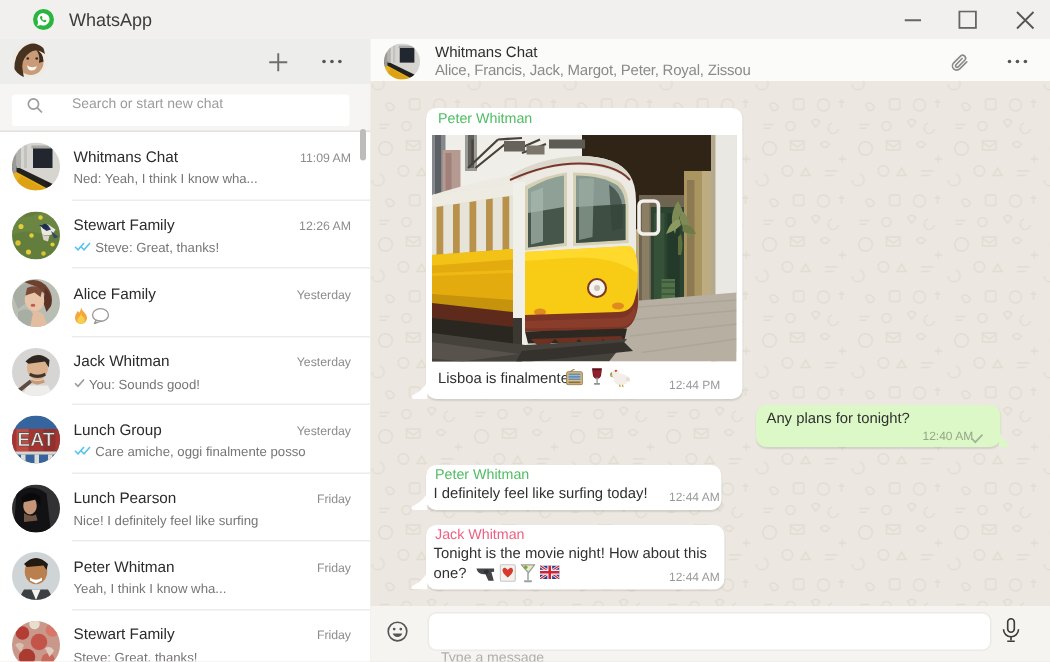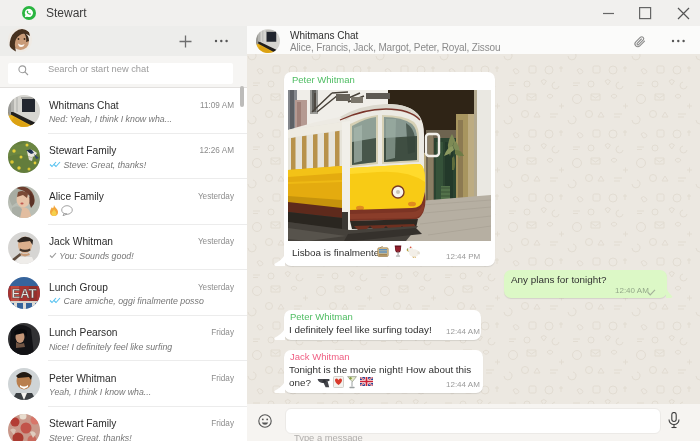--- a/index.html
+++ b/index.html
@@ -11,21 +11,21 @@
 #tb-text { left:46px; top:6px; font-size:12px; color:#3c3c3c; }
 
 #lp { left:0; top:26px; width:272px; height:415px; background:#fff; }
 #lp-head { left:0; top:0; width:247px; height:30px; background:#ededeb; }
 #search-row { left:0; top:30px; width:247px; height:32px; background:#f6f5f3; border-bottom:1px solid #e2e0de; }
 #search-box { left:8px; top:7px; width:225px; height:21px; background:#fff; border-radius:2px; }
 #search-ph { left:48px; top:37.5px; font-size:9.3px; color:#9b9b9b; }
 .row { position:absolute; left:0; width:247px; height:45.5px; }
 .row .nm { position:absolute; left:49px; top:11.5px; font-size:10.2px; color:#2b2b2b; }
 .row .tm { position:absolute; right:13px; top:12.5px; font-size:8.2px; color:#8c8c8c; }
-.row .pv { position:absolute; left:49px; top:26px; font-size:8.8px; color:#767676; white-space:nowrap;font-style:italic; }
+.row .pv { position:absolute; left:49px; top:26px; font-size:8.8px; color:#767676; white-space:nowrap; }
 .row .dv { position:absolute; left:48px; bottom:0; width:199px; height:1px; background:#ececec; }
 .av32 { position:absolute; left:8px; top:7px; width:32px; height:32px; border-radius:50%; overflow:hidden; }
 
 #chat { left:247px; top:26px; width:453px; height:415px; background:#e8e1d8; }
 #chat-head { left:0; top:0; width:453px; height:28px; background:#fbfbfa; }
 #ch-title { left:43px; top:3.5px; font-size:10px; color:#2e2e2e; }
 #ch-sub { left:43px; top:15.5px; font-size:10px; letter-spacing:-0.15px; color:#8a8a8a; }
 
 .bub { position:absolute; border-radius:7px; box-shadow:0 1px 1px rgba(0,0,0,0.10); }
 .wb { background:#fff; }
@@ -41,21 +41,21 @@
 </style>
 </head>
 <body>
 
 <div class="abs" id="titlebar"></div>
 <svg class="abs ic" style="left:22px;top:6px" width="14" height="14" viewBox="0 0 28 28">
  <circle cx="14" cy="14" r="14" fill="#2ab540"></circle>
  <path d="M14 5.5a8.3 8.3 0 0 0-7.2 12.5L5.5 22.5l4.7-1.2A8.3 8.3 0 1 0 14 5.5z" fill="#fff"></path>
  <path d="M10.8 9.4c.8-.4 1.2 0 1.5.8s.6 1.1.2 1.6l-.6.7c.6 1.1 1.6 2.1 2.7 2.7l.7-.6c.5-.4.9-.2 1.6.2s1.2.7.8 1.5c-.8 1.6-2.6 1.5-4.4.4a9.4 9.4 0 0 1-3.3-3.3c-1-1.8-1-3.2.8-4z" fill="#2ab540"></path>
 </svg>
-<div class="abs" id="tb-text">Stewart</div>
+<div class="abs" id="tb-text">WhatsApp</div>
 <svg class="abs ic" style="left:603px;top:7px" width="90" height="13" viewBox="0 0 90 13">
  <line x1="0" y1="6.5" x2="11" y2="6.5" stroke="#666" stroke-width="1.2"></line>
  <rect x="36.6" y="0.6" width="11" height="11" fill="none" stroke="#666" stroke-width="1.2"></rect>
  <path d="M75 1 L86 12 M86 1 L75 12" stroke="#555" stroke-width="1.2"></path>
 </svg>
 
 <div class="abs" id="lp">
   <div class="abs" id="lp-head"></div>
 
   <svg class="abs" style="left:8px;top:2px;border-radius:50%" width="24" height="24" viewBox="0 0 24 24">

